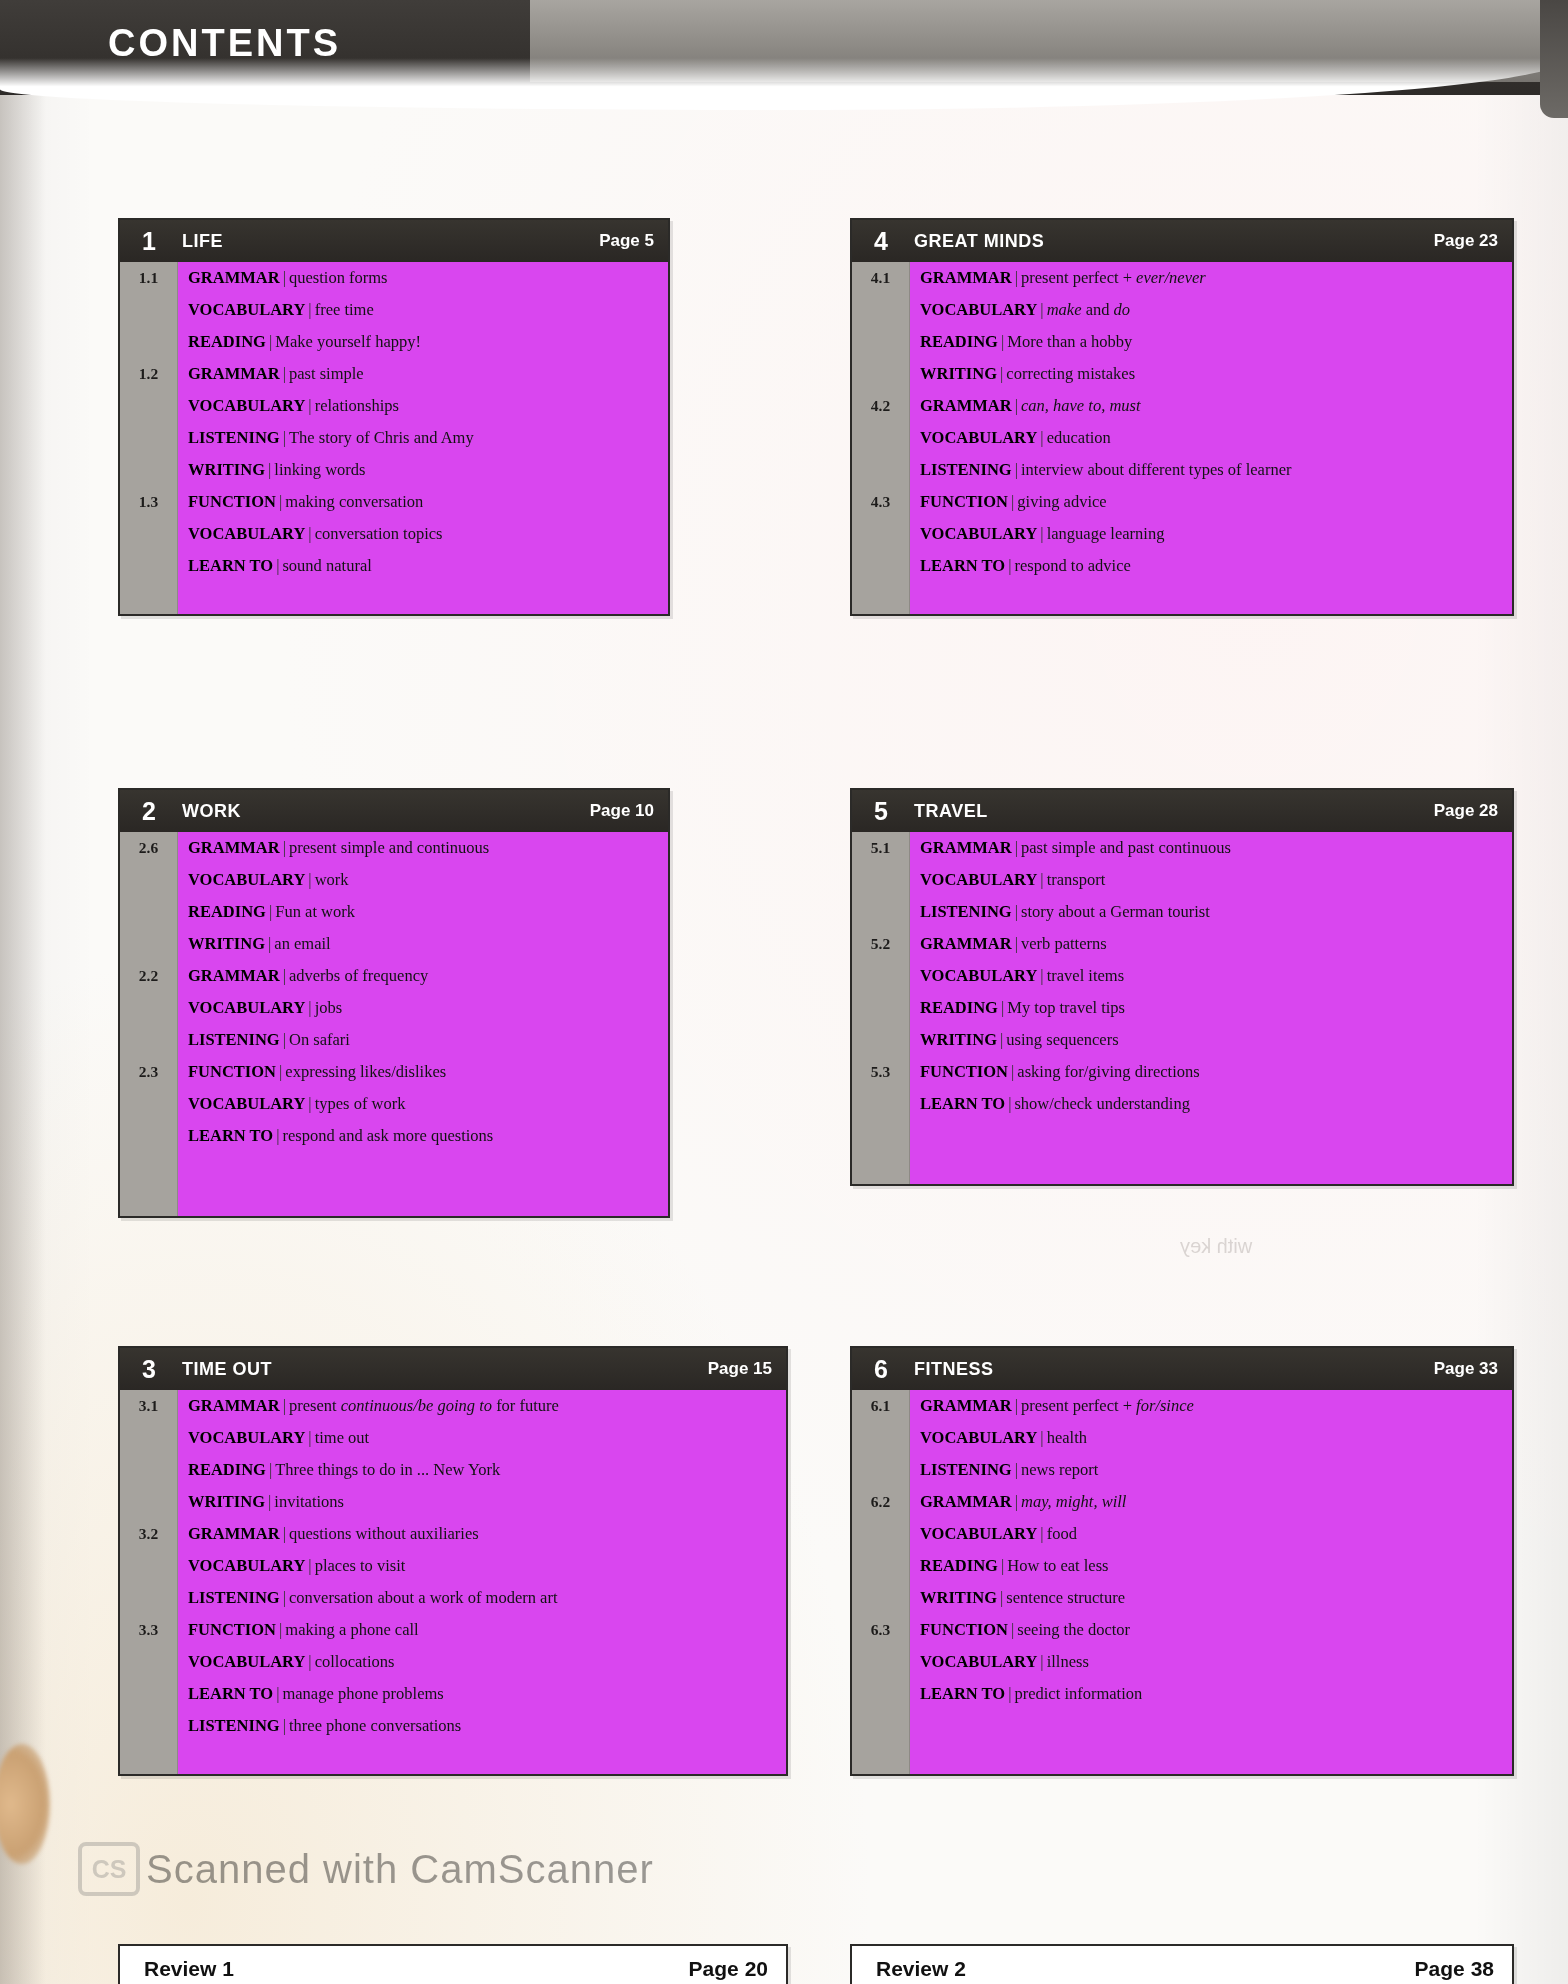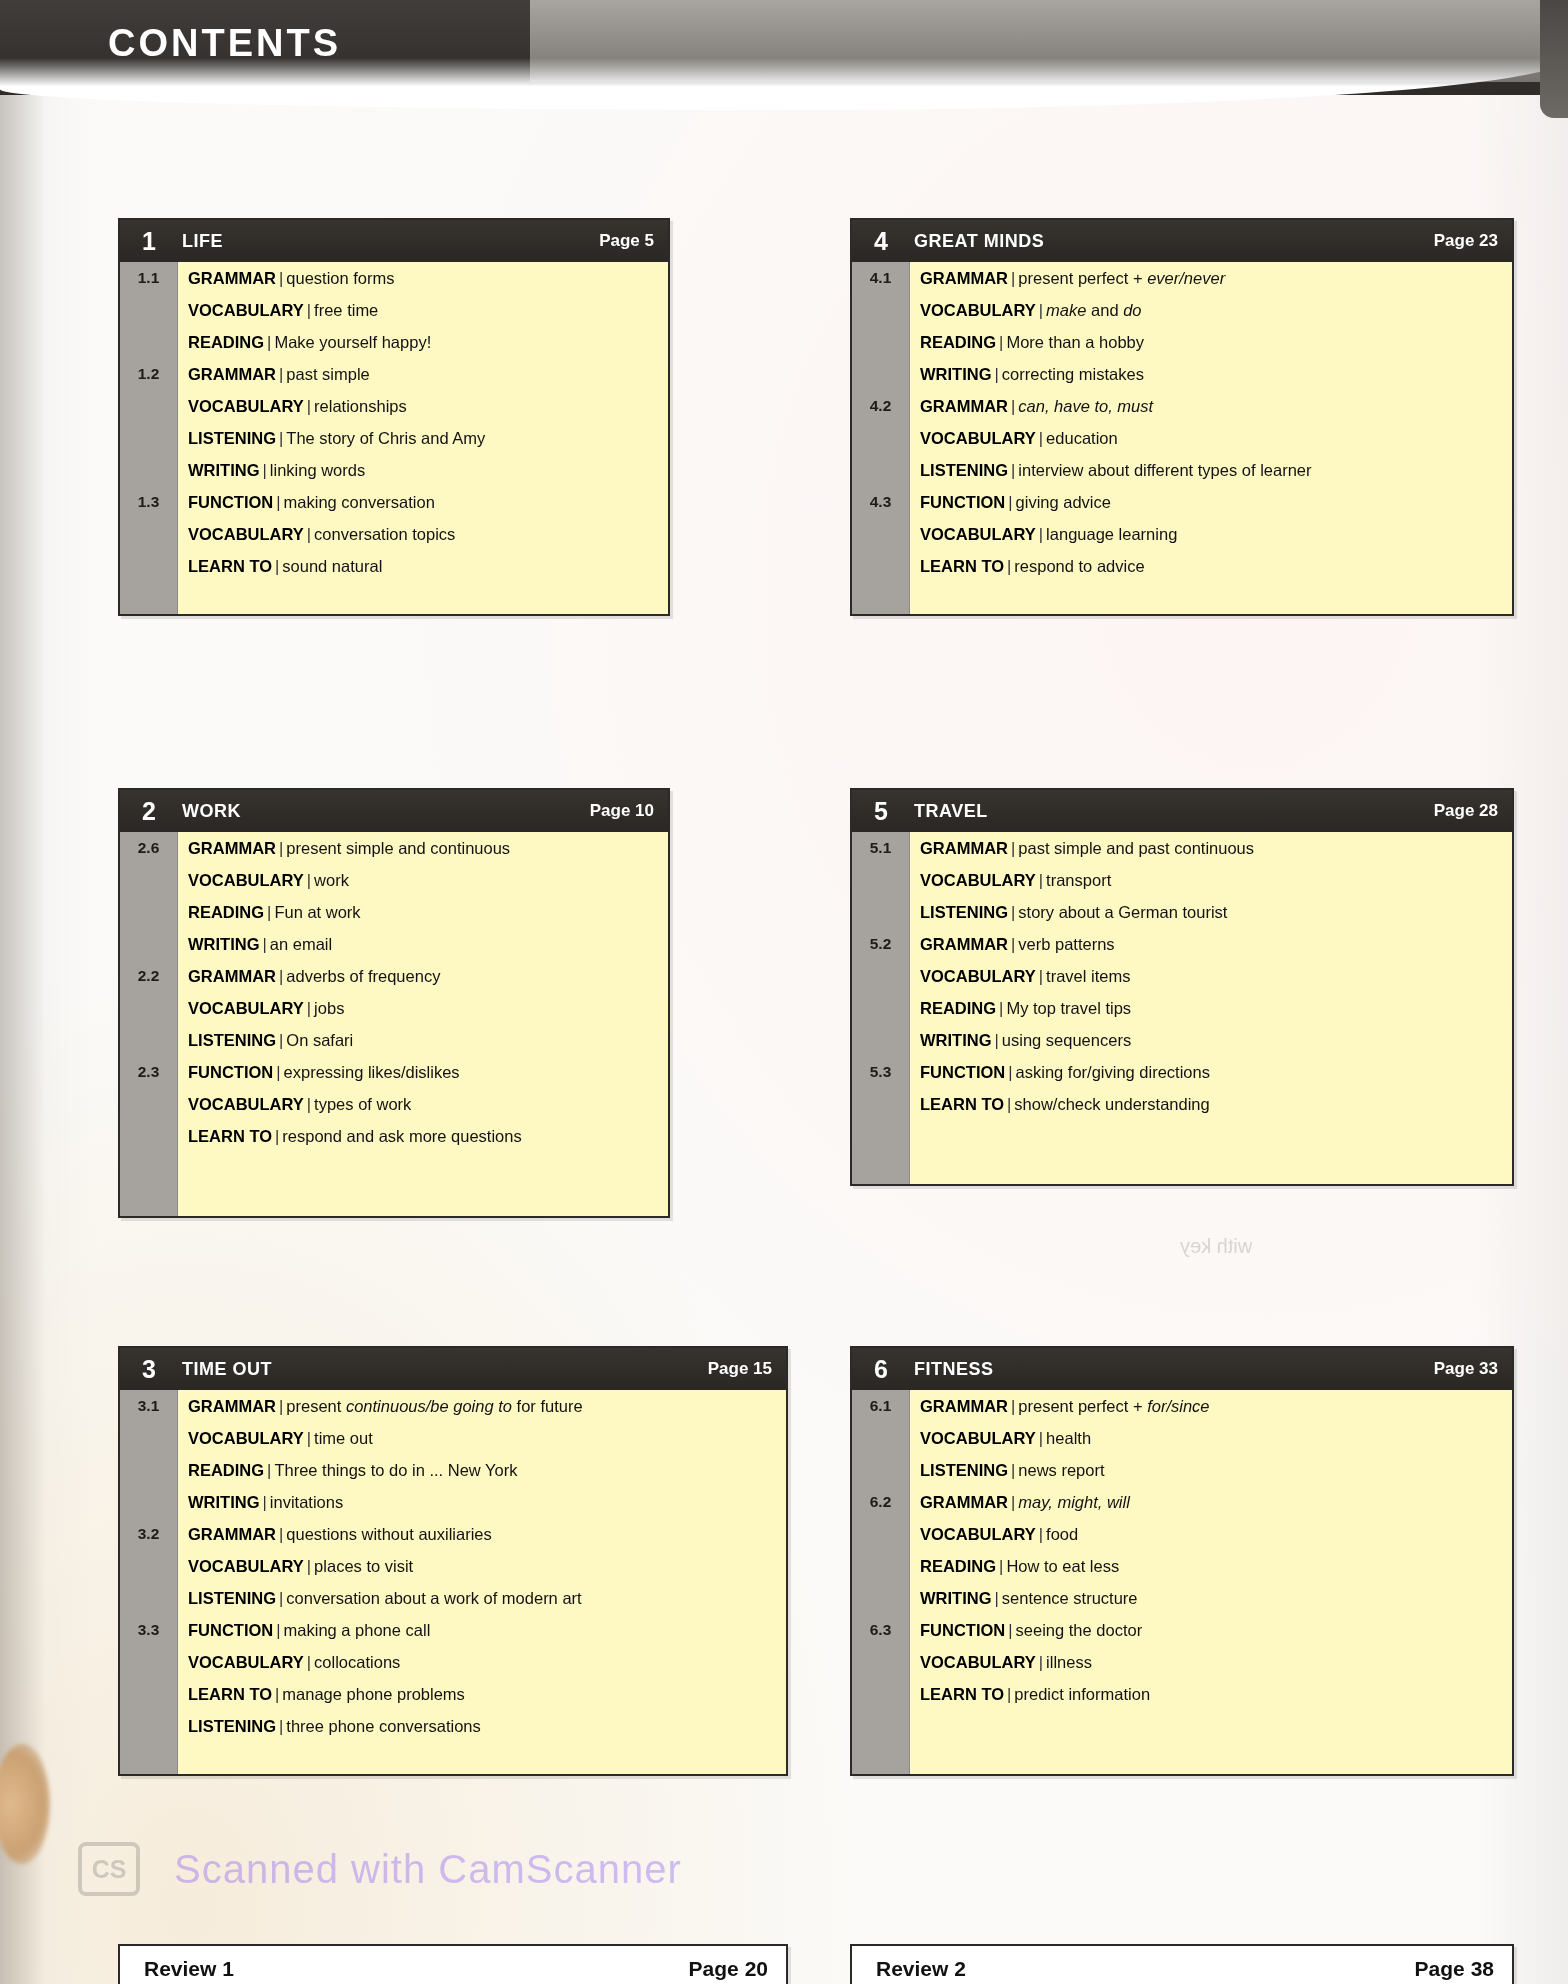--- a/index.html
+++ b/index.html
@@ -117,21 +117,22 @@
     font-weight: bold;
     padding-right: 14px;
     white-space: nowrap;
   }
 
   .unit-body {
     display: flex;
   }
   .rows-col {
     flex: 1;
-    background: #fef9c3;
+    background: #d946ef;
+    font-family: Liberation Serif, serif;
   }
   .row {
     display: flex;
     align-items: flex-start;
     min-height: 32px;
   }
   .row-num {
     width: 58px;
     flex: 0 0 58px;
     background: #a6a39e;
@@ -211,23 +212,23 @@
     border-radius: 8px;
     color: #8d8b88;
     font-size: 25px;
     font-weight: bold;
     display: flex;
     align-items: center;
     justify-content: center;
     font-family: "Liberation Sans", sans-serif;
   }
   .cs-text {
-    margin-left: 34px;
+    margin-left: 6px;
     font-size: 40px;
-    color: #8b5cf6;
+    color: #000000;
     letter-spacing: 1px;
   }
 
   
   .shadow-left {
     position: absolute;
     left: 0;
     top: 95px;
     width: 46px;
     height: 1889px;

